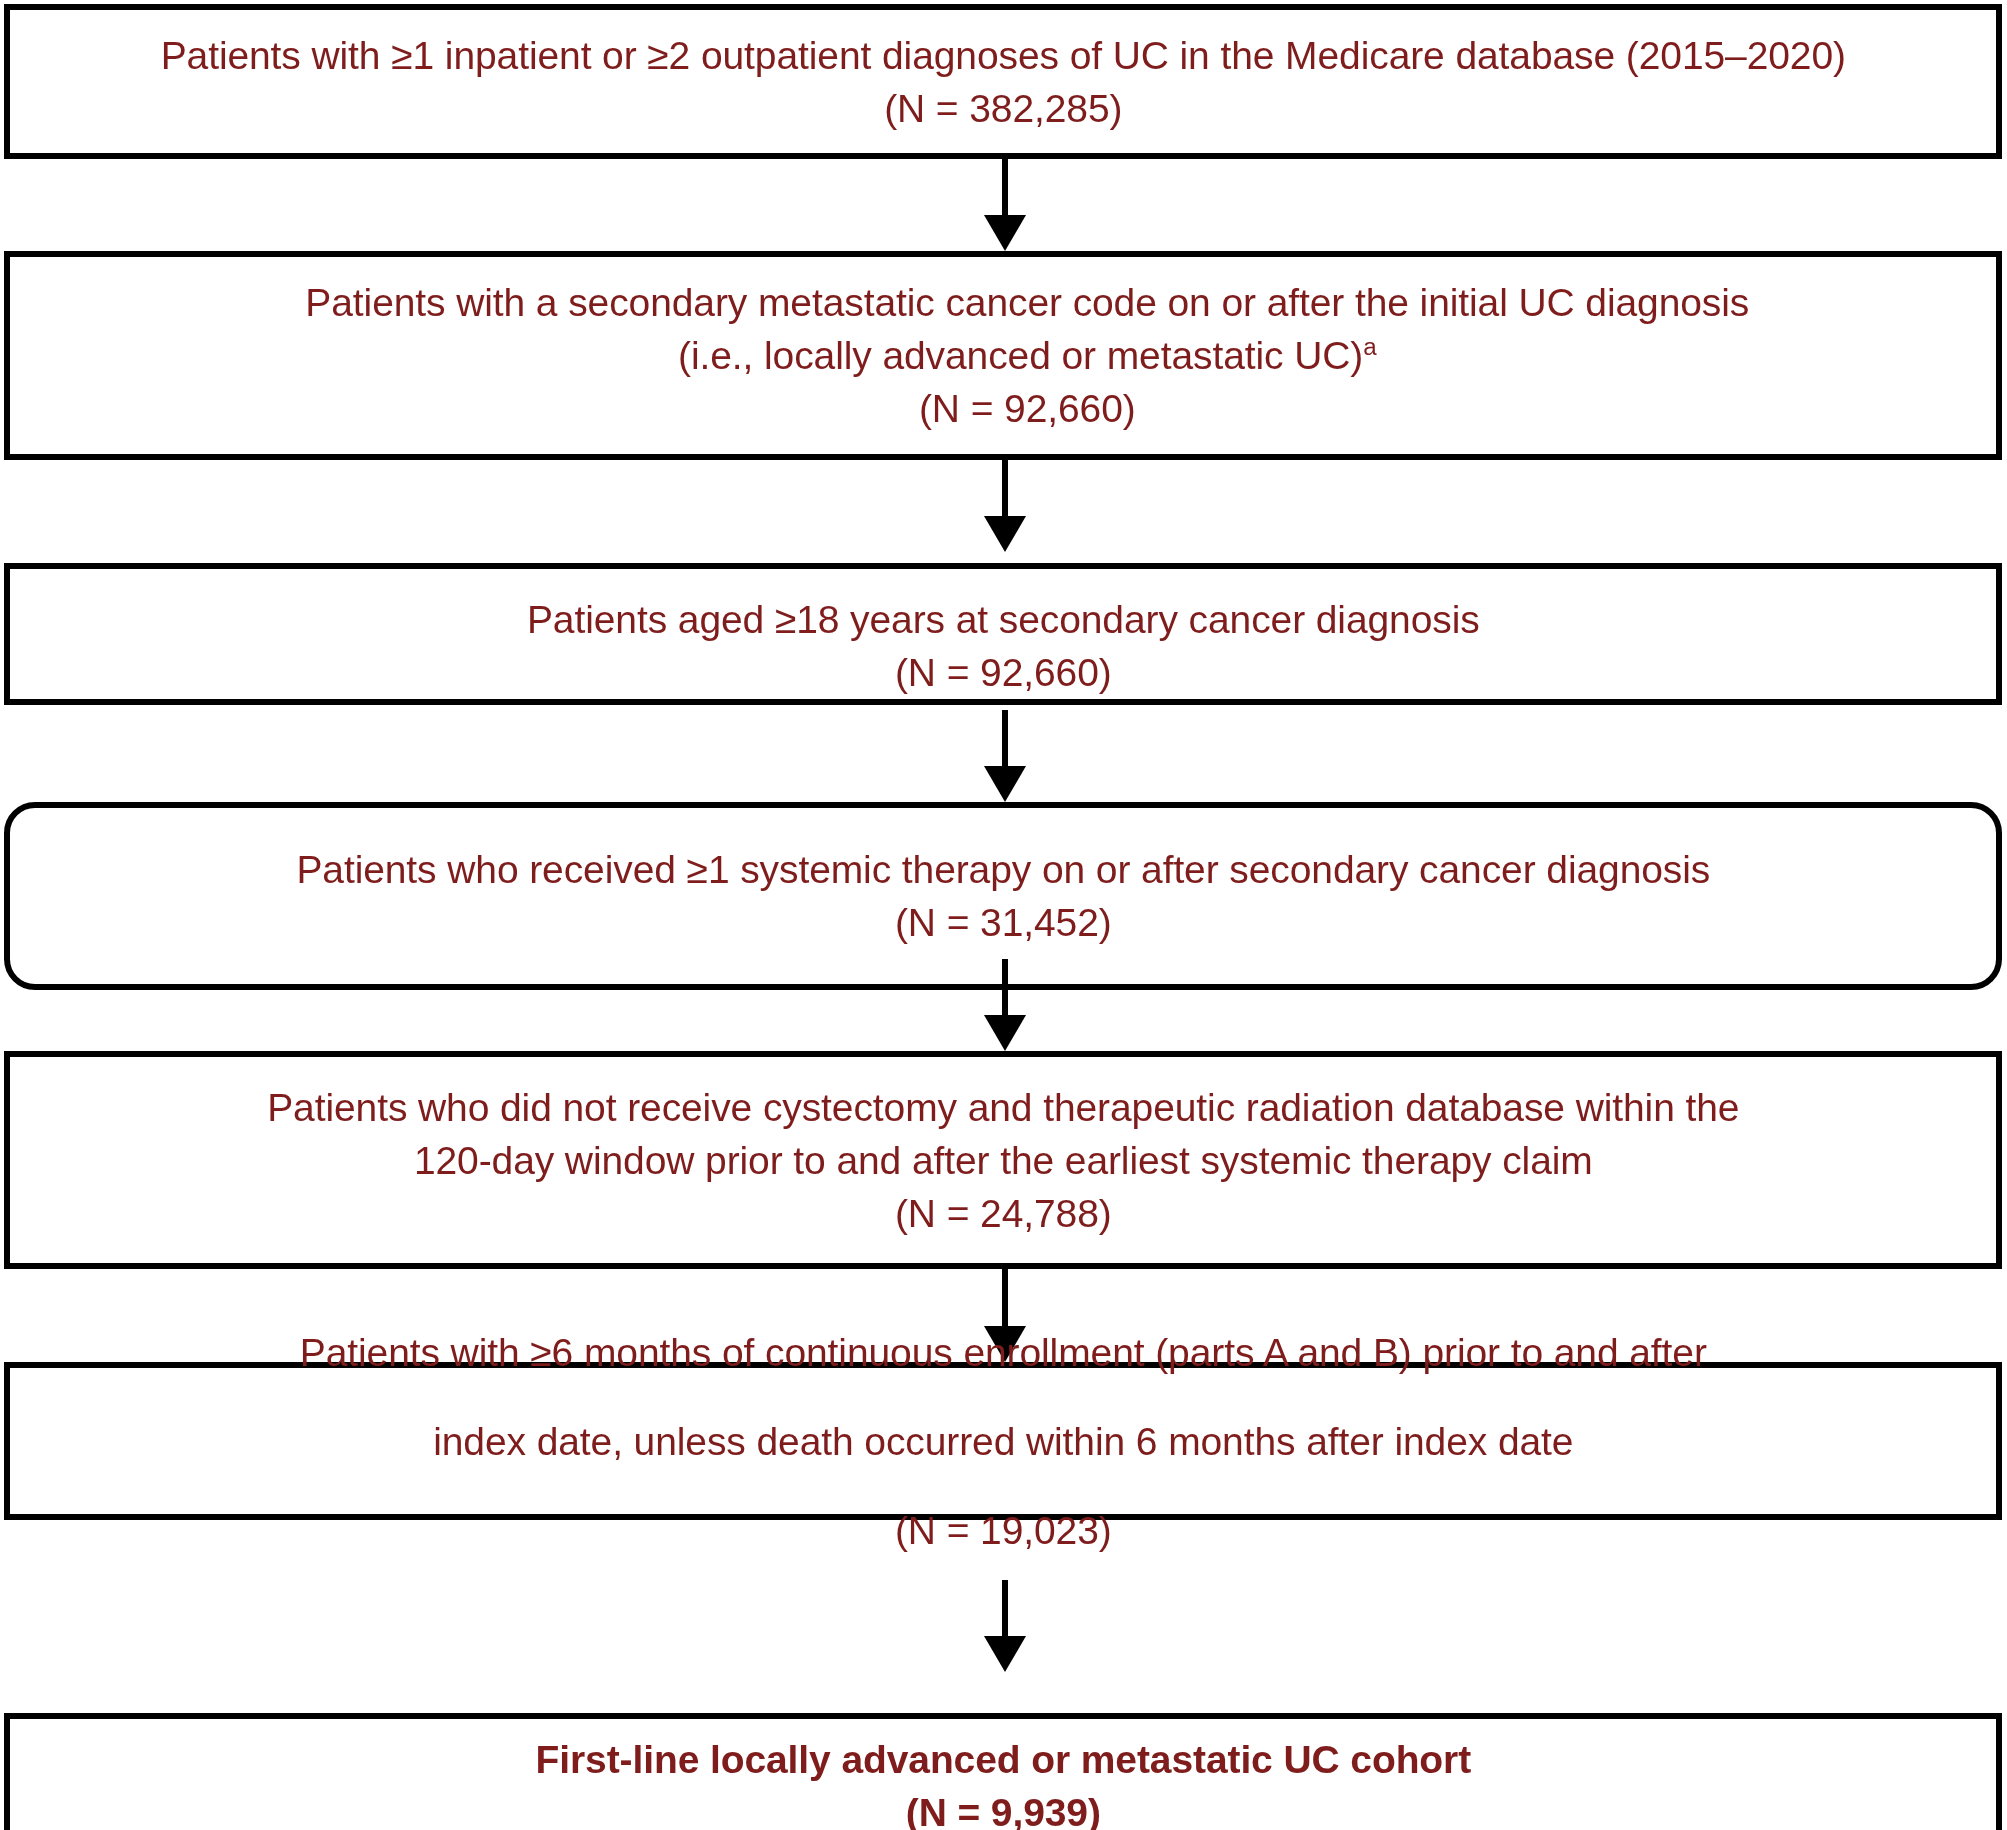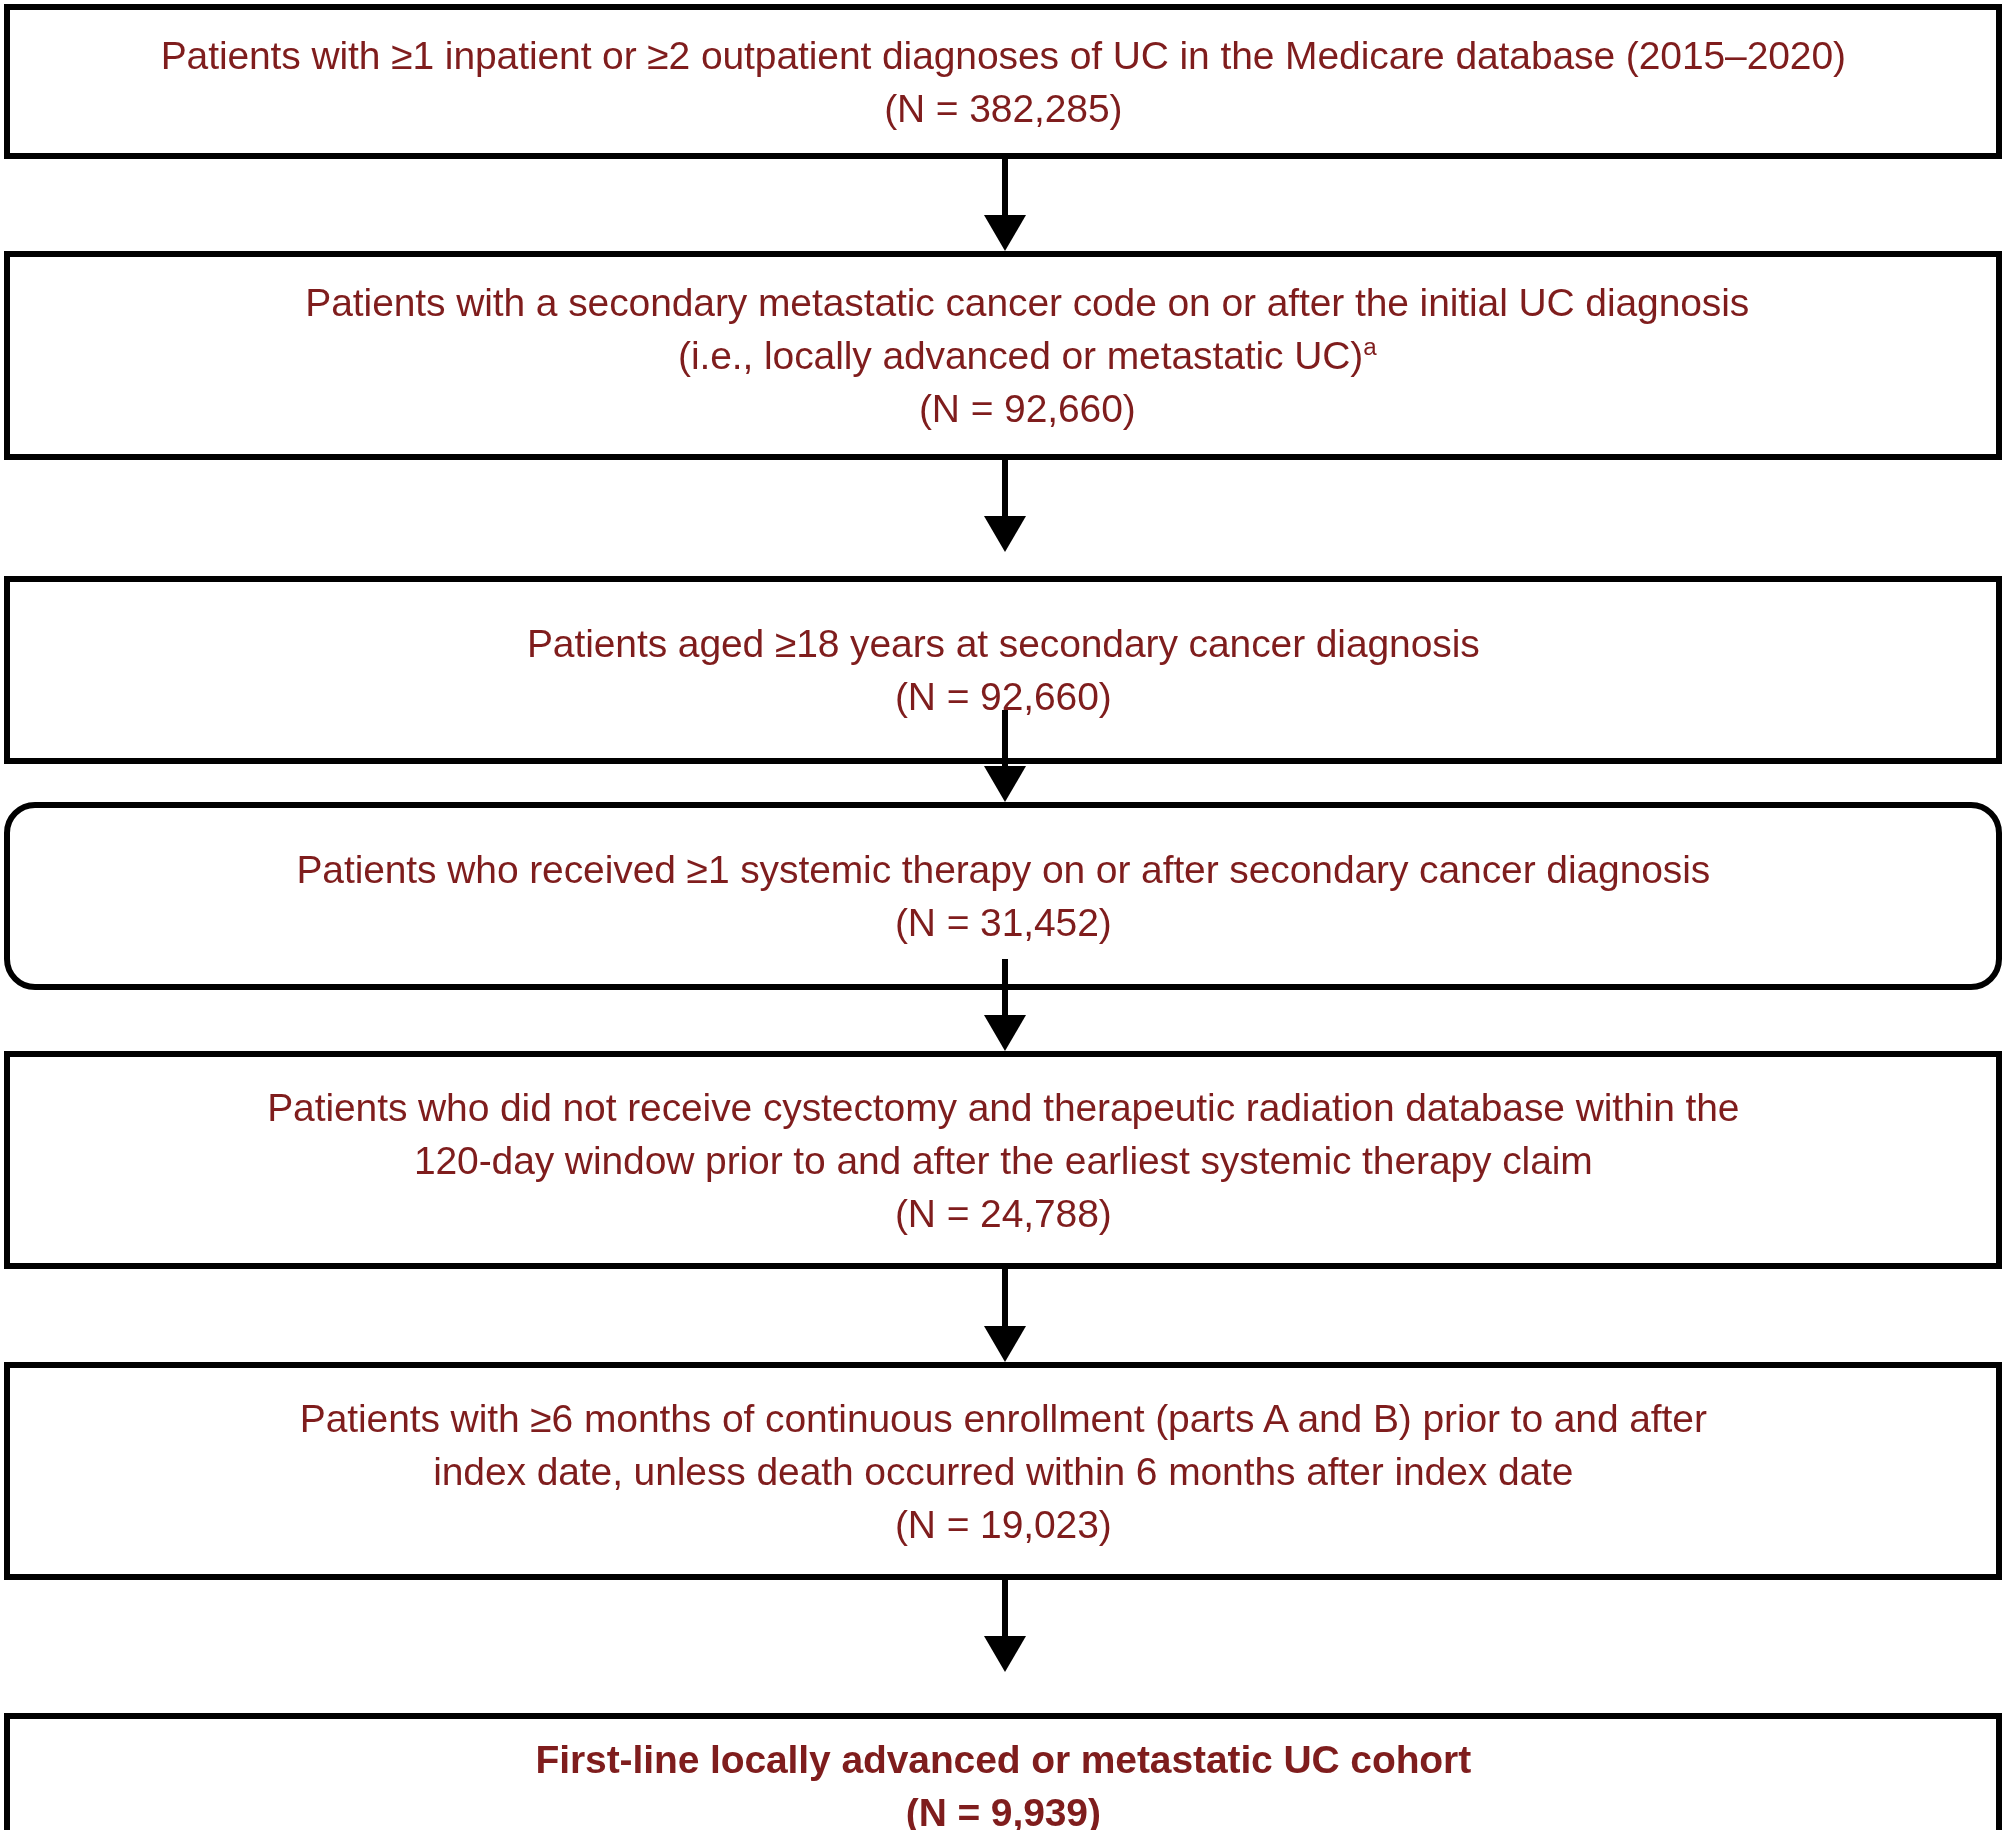--- a/index.html
+++ b/index.html
@@ -101,21 +101,21 @@
     <span class="node-line">Patients with a secondary metastatic cancer code on or after the initial UC diagnosis</span>
     <span class="node-line"><span>(i.e., locally advanced or metastatic UC)</span><sup>a</sup></span>
     <span class="node-line">(N = 92,660)</span>
   </div>
 
   <div class="flow-connector" style="top:460px; height:92px;">
     <span class="connector-stem" style="height:58px;"></span>
     <span class="connector-head"></span>
   </div>
 
-  <div class="flow-node" style="top:576px; height:188px;">
+  <div class="flow-node" style="top:563px; height:142px;justify-content:flex-end;">
     <span class="node-line">Patients aged ≥18 years at secondary cancer diagnosis</span>
     <span class="node-line">(N = 92,660)</span>
   </div>
 
   <div class="flow-connector" style="top:710px; height:92px;">
     <span class="connector-stem" style="height:58px;"></span>
     <span class="connector-head"></span>
   </div>
 
   <div class="flow-node" style="top:802px; height:188px;border-radius:31px;">
@@ -132,21 +132,21 @@
     <span class="node-line">Patients who did not receive cystectomy and therapeutic radiation database within the</span>
     <span class="node-line">120-day window prior to and after the earliest systemic therapy claim</span>
     <span class="node-line">(N = 24,788)</span>
   </div>
 
   <div class="flow-connector" style="top:1269px; height:93px;">
     <span class="connector-stem" style="height:59px;"></span>
     <span class="connector-head"></span>
   </div>
 
-  <div class="flow-node" style="top:1362px; height:218px;">
+  <div class="flow-node" style="top:1362px; height:158px;gap:36px;">
     <span class="node-line">Patients with ≥6 months of continuous enrollment (parts A and B) prior to and after</span>
     <span class="node-line">index date, unless death occurred within 6 months after index date</span>
     <span class="node-line">(N = 19,023)</span>
   </div>
 
   <div class="flow-connector" style="top:1580px; height:92px;">
     <span class="connector-stem" style="height:58px;"></span>
     <span class="connector-head"></span>
   </div>
 

